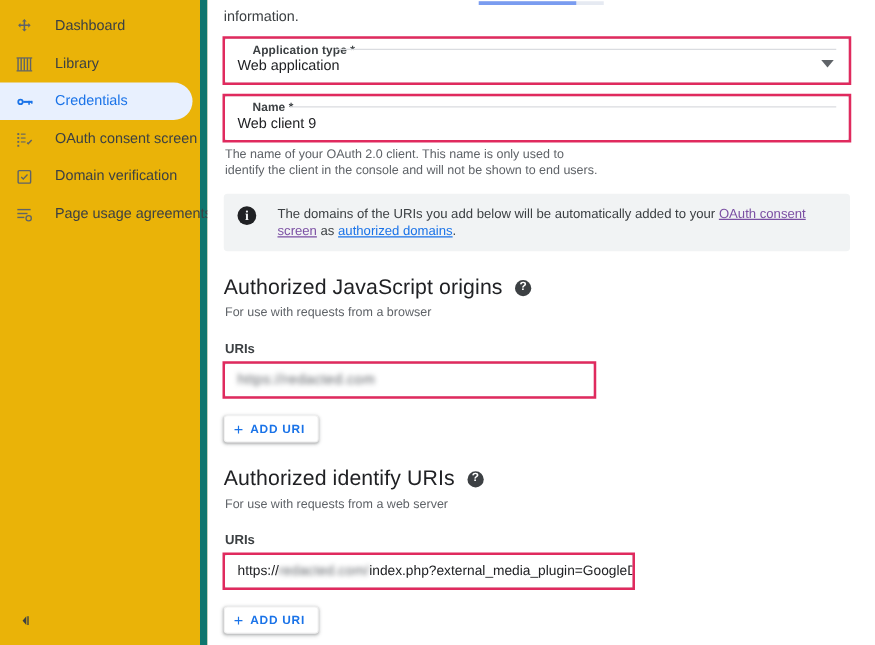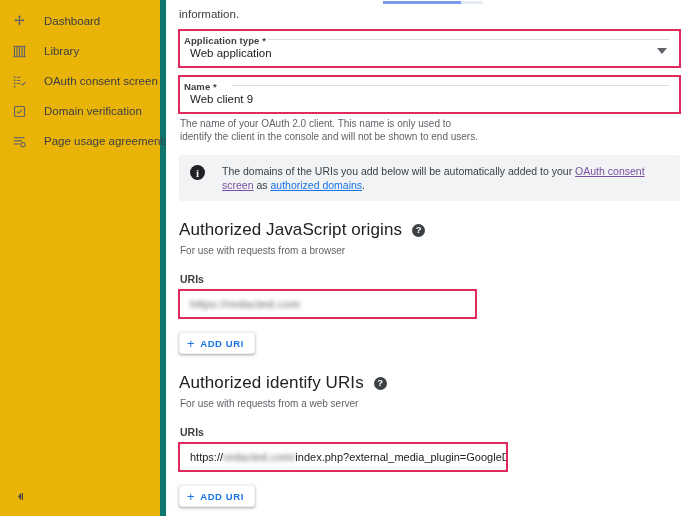--- a/index.html
+++ b/index.html
@@ -109,21 +109,21 @@
     height: 37px;
     border: 1px solid #dadce0;
     border-radius: 3px;
     background: #fff;
     display: flex;
     align-items: flex-end;
     padding: 0 10px 6px 10px;
   }
   .mdc-legend {
     position: absolute;
-    top: 4px; left: 4px;
+    top: 4px; left: 22px;
     font-size: 9.5px;
     font-weight: bold;
     color: #3c4043;
     background: #fff;
     padding-right: 5px;
     letter-spacing: .1px;
   }
   .mdc-legend-rule {
     position: absolute;
     top: 8px;
@@ -306,20 +306,31 @@
           <rect x="11" y="4" width="1.8" height="16"></rect>
             <rect x="15" y="4" width="1.8" height="16"></rect>
           <rect x="19" y="4" width="1.8" height="16"></rect>
           <rect x="2" y="3" width="20" height="1.6"></rect>
             <rect x="2" y="19.5" width="20" height="1.6"></rect>
         </svg>
       </span>
       <span class="nav-label">Library</span>
     </div>
 
+    <div class="nav-item selected">
+      <span class="nav-icon">
+        <svg width="15" height="15" viewBox="0 0 24 24" fill="currentColor">
+          <path d="M7 8a4 4 0 100 8 4 4 0 000-8zm0 2.3a1.7 1.7 0 110 3.4 1.7 1.7 0 010-3.4z"></path>
+          <rect x="10.5" y="10.7" width="11" height="2.6"></rect>
+          <rect x="17" y="10.7" width="2" height="5"></rect>
+          <rect x="20.5" y="10.7" width="2" height="3.6"></rect>
+        </svg>
+      </span>
+      <span class="nav-label">Credentials</span>
+    </div>
 
     <div class="nav-item">
       <span class="nav-icon">
         <svg width="15" height="15" viewBox="0 0 24 24" fill="currentColor">
           <rect x="3" y="4" width="2.4" height="2.4"></rect>
             <rect x="3" y="9" width="2.4" height="2.4"></rect>
           <rect x="3" y="14" width="2.4" height="2.4"></rect>
             <rect x="3" y="19" width="2.4" height="2.4"></rect>
           <rect x="7.5" y="4.6" width="6" height="1.4"></rect>
             <rect x="7.5" y="9.6" width="6" height="1.4"></rect>

